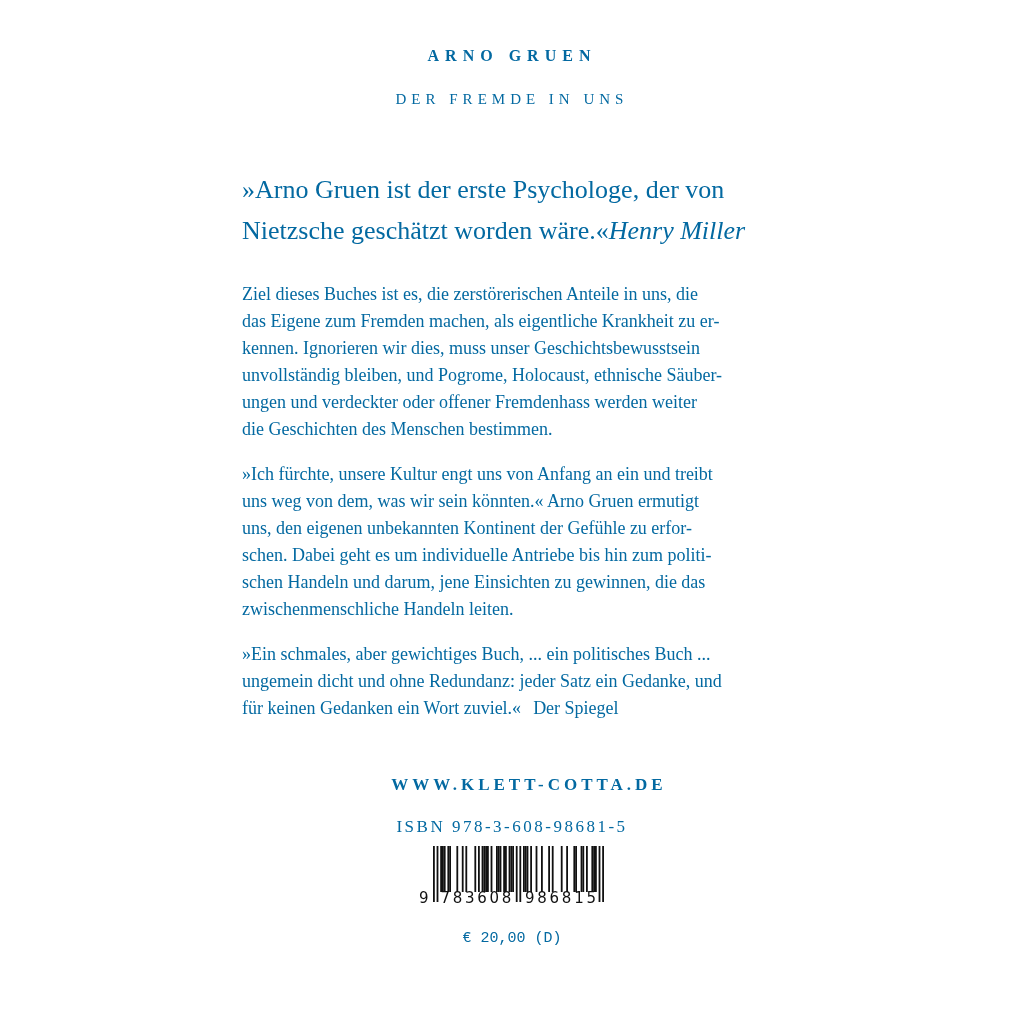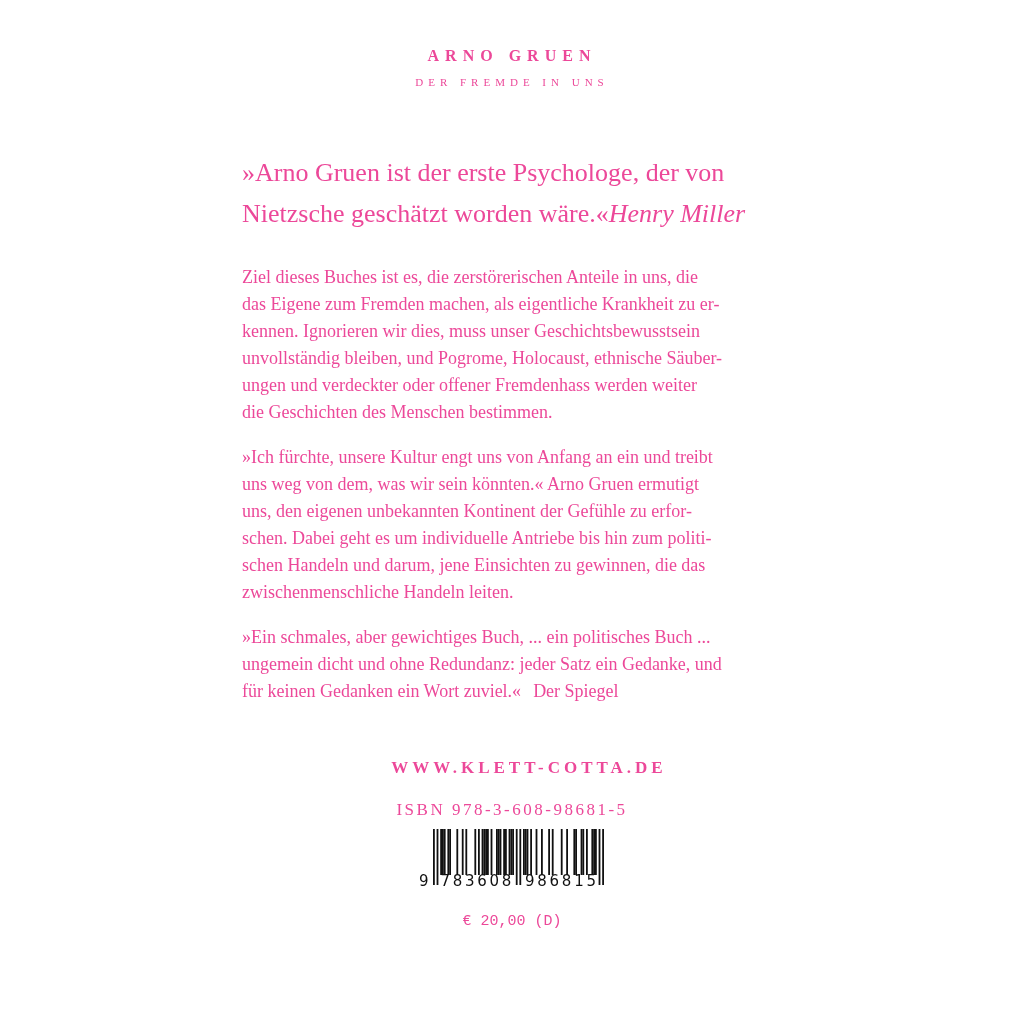--- a/index.html
+++ b/index.html
@@ -3,40 +3,40 @@
 <meta charset="utf-8">
 <style>
   * { margin: 0; padding: 0; box-sizing: border-box; }
   html, body { background: #ffffff; }
   .page {
     position: relative;
     width: 1024px;
     height: 1024px;
     margin: 0 auto;
     background: #ffffff;
-    color: #ec4899;
+    color: #0369a1;
     font-family: "Liberation Serif", serif;
     padding-top: 46px;
     overflow: hidden;
   }
   .center-col { width: 540px; margin: 0 auto; }
 
   
   .book-header { text-align: center; }
   .author {
     font-size: 16px;
     font-weight: bold;
     letter-spacing: 6px;
     line-height: 20px;
   }
   .title {
-    font-size: 11px;
+    font-size: 15px;
     letter-spacing: 5px;
     line-height: 19px;
-    margin-top: 7px;
+    margin-top: 24px;
   }
 
   
   .lead {
     margin-top: 60px;
     font-size: 26px;
     line-height: 41px;
   }
   .lead-text { white-space: pre-line; margin-top: 25px; }
   .lead-attr { font-style: italic; margin-left: 0; }

